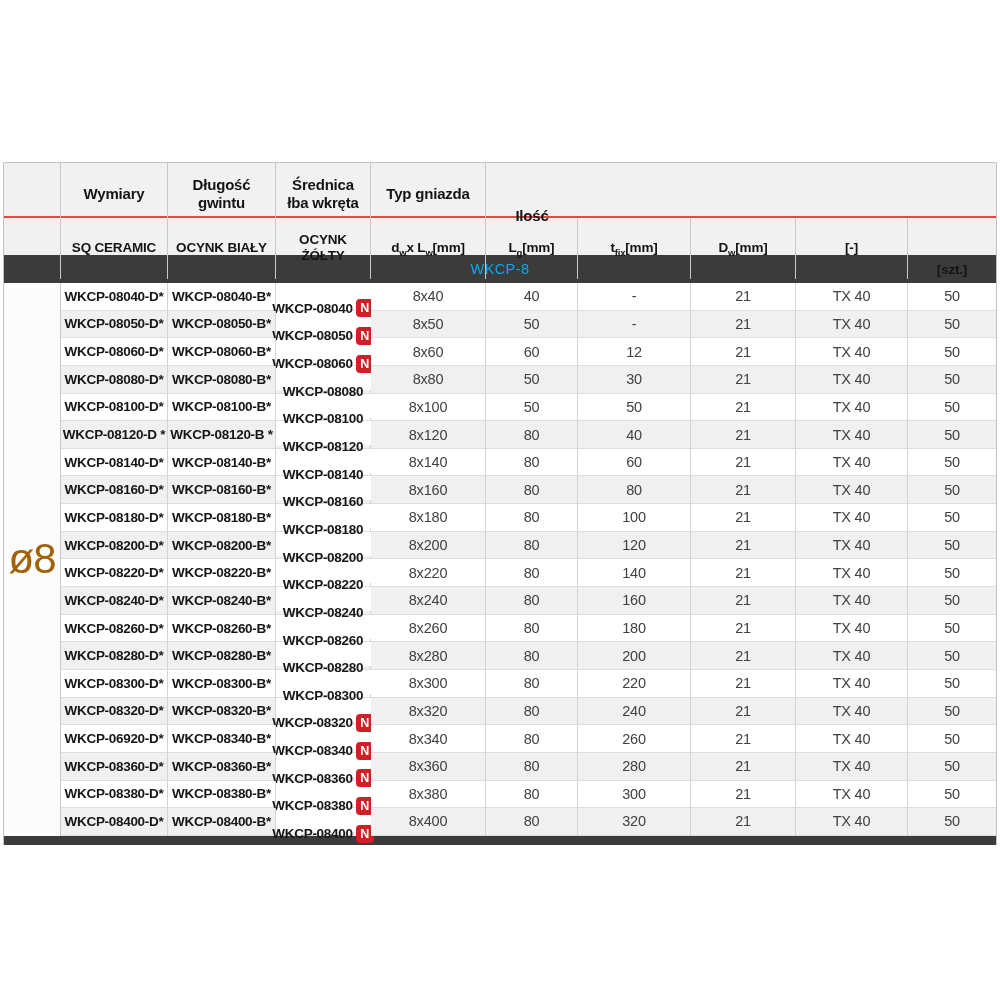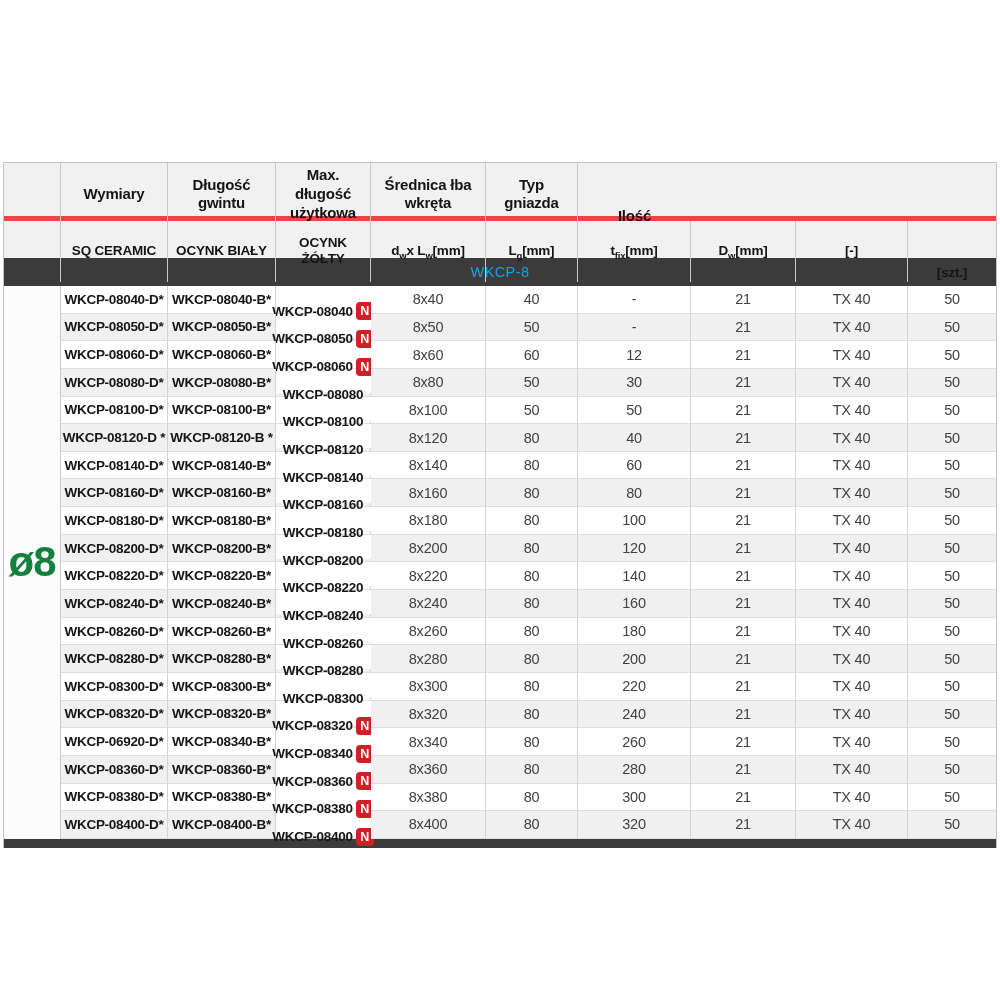--- a/index.html
+++ b/index.html
@@ -29,35 +29,35 @@
   .hrow1{height:53px;background:var(--header-bg);}
   .hrow1 .hc{grid-row:1;}
   .hc{
     display:flex;align-items:center;justify-content:center;text-align:center;
     font-weight:700;color:#141414;font-size:15px;line-height:1.25;
     border-right:1px solid #c9c9c9;letter-spacing:-0.2px;padding:0 4px;box-sizing:border-box;
   }
   .hc.nob{border-right:none;margin-top:44px;}
   .span3{grid-column:span 3;}
   
-  .hrow2{height:37px;background:var(--header-bg);border-top:5px solid #ef4444;}
+  .hrow2{height:37px;background:var(--header-bg);border-top:2px solid #ef4444;}
   .hrow2 .hc{font-size:13.5px;}
   .subscript{font-size:9.5px;position:relative;top:4px;font-weight:700;}
   
   .band{
     height:28px;background:var(--band);display:flex;align-items:center;justify-content:center;
   }
   .band-label{color:#0ea5e9;font-size:14.5px;letter-spacing:0.4px;}
   
   .datagrid{grid-auto-rows:27.65px;}
   .gutter{
     grid-column:1;grid-row:1 / span 20;
     display:flex;align-items:center;justify-content:center;
     background:#fcfcfc;border-right:1px solid #c9c9c9;
-    font-weight:700;font-size:42px;color:#15803d;letter-spacing:-1px;
+    font-weight:400;font-size:42px;color:#a16207;letter-spacing:-1px;
   }
   .dc{
     display:flex;align-items:center;justify-content:center;
     border-right:1px solid var(--grid-line);border-bottom:1px solid var(--row-line);
     background:#ffffff;box-sizing:border-box;
   }
   .dc.last{border-right:none;}
   .dc.alt{background:var(--alt);}
   .code{font-weight:700;font-size:13.5px;color:#161616;letter-spacing:-0.3px;white-space:nowrap;text-align:center;}
   .num{font-size:14.5px;color:#414141;letter-spacing:-0.2px;}
@@ -71,21 +71,20 @@
 </style>
 </head>
 <body>
 
 <div class="tbl">
 
   <div class="grid hrow1">
     <div class="hc"></div>
     <div class="hc">Wymiary</div>
     <div class="hc">Długość gwintu</div>
-    <div class="hc">Max. długość użytkowa</div>
     <div class="hc">Średnica łba wkręta</div>
     <div class="hc">Typ gniazda</div>
     <div class="hc nob">Ilość</div>
   </div>
 
   <div class="grid hrow2">
     <div class="hc"></div>
     <div class="hc">SQ CERAMIC</div>
     <div class="hc">OCYNK BIAŁY</div>
     <div class="hc">OCYNK ŻÓŁTY</div>

